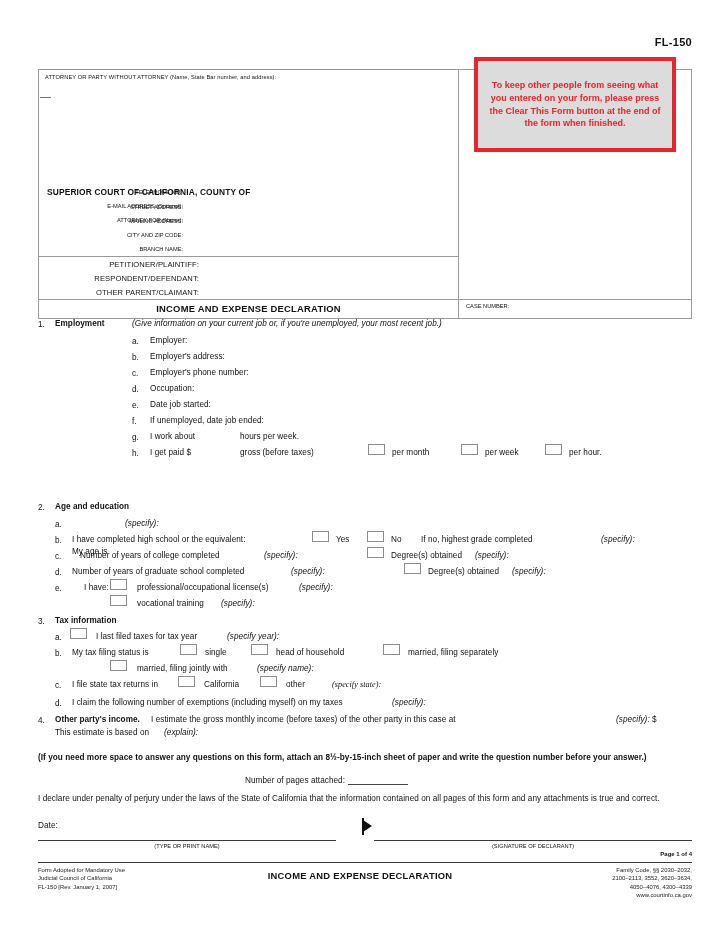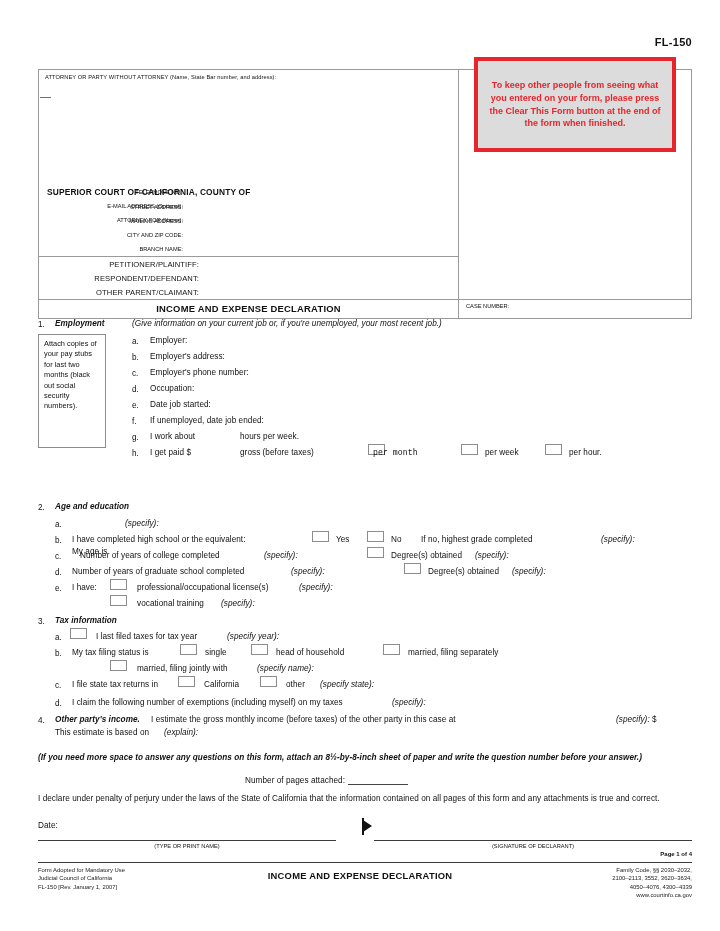--- a/index.html
+++ b/index.html
@@ -5,21 +5,21 @@
   html,body{margin:0;padding:0;background:#ffffff;}
   body{
     width:720px;height:931px;position:relative;overflow:hidden;
     font-family:"Liberation Sans","DejaVu Sans",sans-serif;
     color:#111;
     -webkit-font-smoothing:antialiased;
   }
   .page{position:absolute;left:0;top:0;width:720px;height:931px;background:#fff;}
 
   
-  .b{font-weight:bold;font-style:italic;}
+  .b{font-weight:bold;}
   .i{font-style:italic;margin-left:8px;}
   .cbx{display:inline-block;width:17px;height:11px;border:1px solid #8c8c8c;
        box-sizing:border-box;vertical-align:-1px;background:#fff;}
 
   
   #fl-num{position:absolute;right:28px;top:36px;font-size:11px;font-weight:bold;letter-spacing:.3px;}
 
   
   #caption{position:absolute;left:38px;top:69px;width:654px;height:250px;border-radius:6px;}
   #cap-left{position:absolute;left:0;top:0;width:421px;height:250px;
@@ -149,21 +149,20 @@
   </div>
 
   <div id="warn">
     <div id="warn-txt">To keep other people from seeing what you entered on your form, please press the Clear This Form button at the end of the form when finished.</div>
   </div>
 
   <div class="num" style="left:38px;top:320px;">1.</div>
   <div class="sec b" style="left:55px;top:320px;">Employment</div>
   <div class="sec i" style="left:124px;top:320px;">(Give information on your current job or, if you're unemployed, your most recent job.)</div>
 
-  <div id="stubs">Attach copies of your pay stubs for last two months (black out social security numbers).</div>
 
   <div class="ltr" style="left:132px;top:337px;">a.</div>
   <div class="sec" style="left:150px;top:337px;">Employer:</div>
 
   <div class="ltr" style="left:132px;top:353px;">b.</div>
   <div class="sec" style="left:150px;top:353px;">Employer's address:</div>
 
   <div class="ltr" style="left:132px;top:369px;">c.</div>
   <div class="sec" style="left:150px;top:369px;">Employer's phone number:</div>
 
@@ -177,21 +176,21 @@
   <div class="sec" style="left:150px;top:417px;">If unemployed, date job ended:</div>
 
   <div class="ltr" style="left:132px;top:433px;">g.</div>
   <div class="sec" style="left:150px;top:433px;">I work about</div>
   <div class="sec" style="left:240px;top:433px;">hours per week.</div>
 
   <div class="ltr" style="left:132px;top:449px;">h.</div>
   <div class="sec" style="left:150px;top:449px;">I get paid $</div>
   <div class="sec" style="left:240px;top:449px;">gross (before taxes)</div>
   <span class="cbx" style="position:absolute;left:368px;top:444px;"></span>
-  <div class="sec" style="left:373px;top:449px;font-family:Liberation Mono, monospace;">per month</div>
+  <div class="sec" style="left:392px;top:449px;">per month</div>
   <span class="cbx" style="position:absolute;left:461px;top:444px;"></span>
   <div class="sec" style="left:485px;top:449px;">per week</div>
   <span class="cbx" style="position:absolute;left:545px;top:444px;"></span>
   <div class="sec" style="left:569px;top:449px;">per hour.</div>
 
 
   <div class="num" style="left:38px;top:503px;">2.</div>
   <div class="sec b" style="left:55px;top:503px;">Age and education</div>
 
   <div class="ltr" style="left:55px;top:520px;">a.</div>
@@ -215,21 +214,21 @@
   <div class="sec i" style="left:467px;top:552px;">(specify):</div>
 
   <div class="ltr" style="left:55px;top:568px;">d.</div>
   <div class="sec" style="left:72px;top:568px;">Number of years of graduate school completed</div>
   <div class="sec i" style="left:283px;top:568px;">(specify):</div>
   <span class="cbx" style="position:absolute;left:404px;top:563px;"></span>
   <div class="sec" style="left:428px;top:568px;">Degree(s) obtained</div>
   <div class="sec i" style="left:504px;top:568px;">(specify):</div>
 
   <div class="ltr" style="left:55px;top:584px;">e.</div>
-  <div class="sec" style="left:72px;top:584px;">I have:</div>
+  <div class="sec" style="left:84px;top:584px;">I have:</div>
   <span class="cbx" style="position:absolute;left:110px;top:579px;"></span>
   <div class="sec" style="left:137px;top:584px;">professional/occupational license(s)</div>
   <div class="sec i" style="left:291px;top:584px;">(specify):</div>
   <span class="cbx" style="position:absolute;left:110px;top:595px;"></span>
   <div class="sec" style="left:137px;top:600px;">vocational training</div>
   <div class="sec i" style="left:213px;top:600px;">(specify):</div>
 
   <div class="num" style="left:38px;top:617px;">3.</div>
   <div class="sec b" style="left:55px;top:617px;">Tax information</div>
 
@@ -249,35 +248,35 @@
   <span class="cbx" style="position:absolute;left:110px;top:660px;"></span>
   <div class="sec" style="left:137px;top:665px;">married, filing jointly with</div>
   <div class="sec i" style="left:249px;top:665px;">(specify name):</div>
 
   <div class="ltr" style="left:55px;top:681px;">c.</div>
   <div class="sec" style="left:72px;top:681px;">I file state tax returns in</div>
   <span class="cbx" style="position:absolute;left:178px;top:676px;"></span>
   <div class="sec" style="left:204px;top:681px;">California</div>
   <span class="cbx" style="position:absolute;left:260px;top:676px;"></span>
   <div class="sec" style="left:286px;top:681px;">other</div>
-  <div class="sec i" style="left:312px;top:681px;">(specify state):</div>
+  <div class="sec i" style="left:324px;top:681px;font-family:Liberation Serif, serif;">(specify state):</div>
 
   <div class="ltr" style="left:55px;top:699px;">d.</div>
   <div class="sec" style="left:72px;top:699px;">I claim the following number of exemptions (including myself) on my taxes</div>
   <div class="sec i" style="left:384px;top:699px;">(specify):</div>
 
   <div class="num" style="left:38px;top:716px;">4.</div>
   <div class="sec b" style="left:55px;top:716px;">Other party's income.</div>
   <div class="sec" style="left:151px;top:716px;">I estimate the gross monthly income (before taxes) of the other party in this case at</div>
   <div class="sec i" style="left:608px;top:716px;">(specify):</div>
   <div class="sec" style="left:652px;top:716px;">$</div>
   <div class="sec" style="left:55px;top:729px;">This estimate is based on</div>
   <div class="sec i" style="left:156px;top:729px;">(explain):</div>
 
-  <div class="sec b" style="left:38px;top:751px;width:652px;line-height:13px;">(If you need more space to answer any questions on this form, attach an 8½-by-8-inch sheet of paper and write the question number before your answer.)</div>
+  <div class="sec b" style="left:38px;top:751px;width:652px;line-height:13px;">(If you need more space to answer any questions on this form, attach an 8½-by-15-inch sheet of paper and write the question number before your answer.)</div>
   <div class="sec" style="left:245px;top:777px;">Number of pages attached:</div>
   <span class="pagesline" style="position:absolute;left:348px;top:777px;"></span>
 
   <div class="sec" style="left:38px;top:792px;width:652px;line-height:13px;">I declare under penalty of perjury under the laws of the State of California that the information contained on all pages of this form and any attachments is true and correct.</div>
 
   <div class="sec" style="left:38px;top:822px;">Date:</div>
 
   <div class="sigline" style="left:38px;top:840px;width:298px;"></div>
   <div class="sigcap" style="left:38px;top:843px;width:298px;">(TYPE OR PRINT NAME)</div>
   <div class="sigline" style="left:374px;top:840px;width:318px;"></div>

